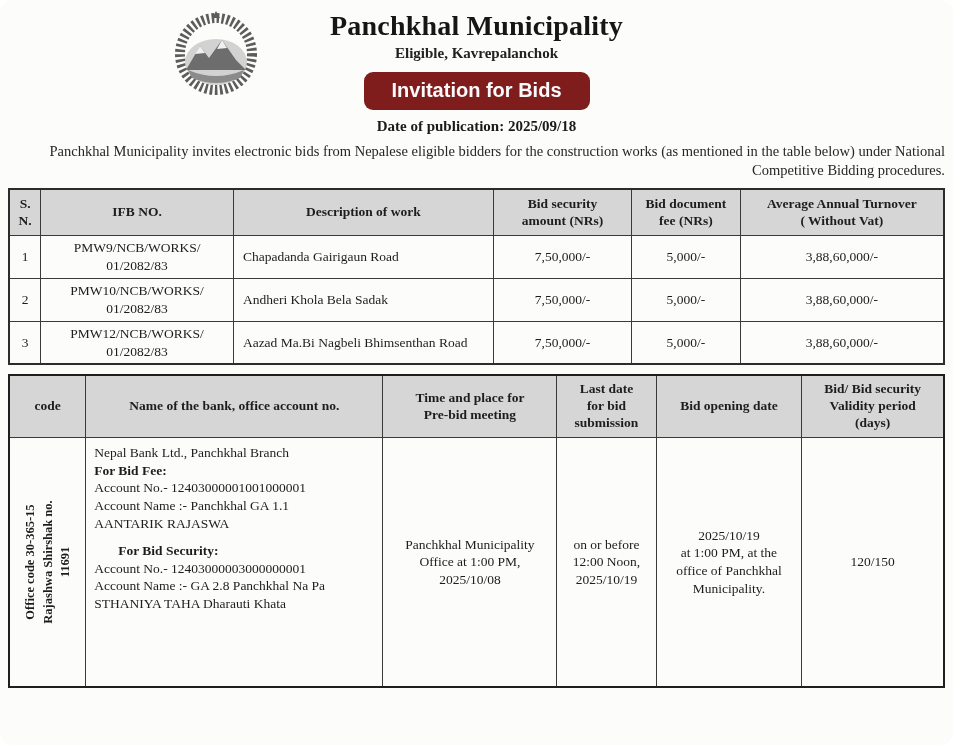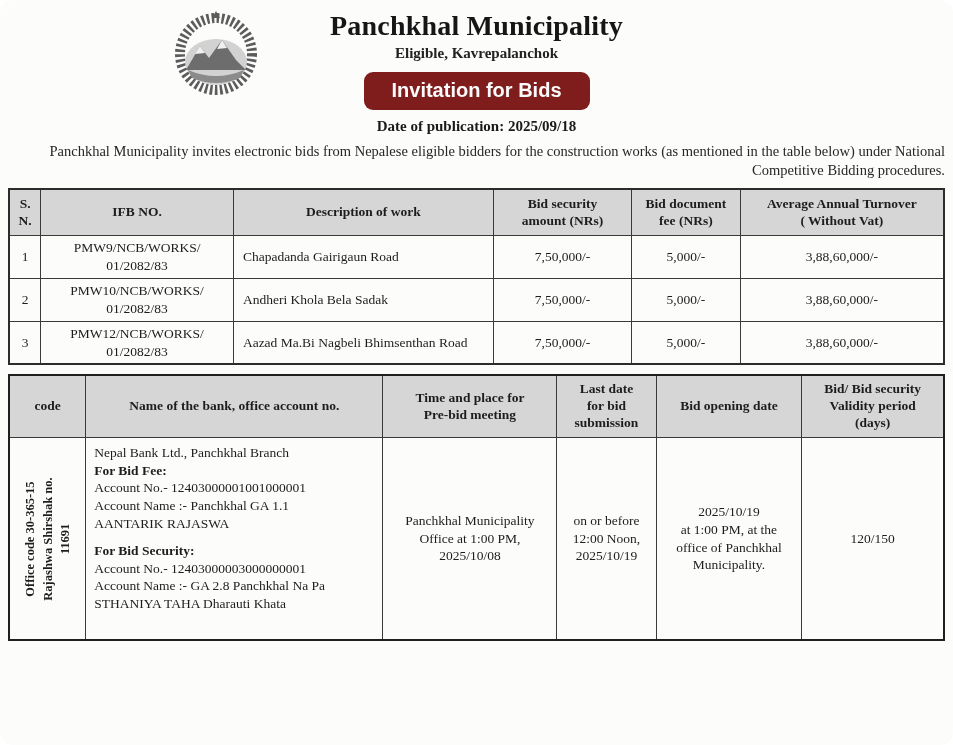--- a/index.html
+++ b/index.html
@@ -40,34 +40,34 @@
   th { background: #d6d6d6; font-weight: bold; white-space: pre-line; line-height: 1.25; }
   .pre { white-space: pre-line; line-height: 1.3; }
   
   .t1 { margin-top: 8px; border: 2px solid #2c2c2c; }
   .t1 th { height: 46px; }
   .t1 td { height: 43px; }
   .t1 .desc { text-align: left; padding-left: 9px; }
   
   .t2 { margin-top: 9px; border: 2px solid #1f1f1f; }
   .t2 th { height: 62px; }
-  .t2 td { height: 203px; }
+  .t2 td { height: 250px; }
   .vert-cell { position: relative; }
   .vert-inner {
     position: absolute; left: 50%; top: 50%;
     width: 200px;
     transform: translate(-50%, -50%) rotate(-90deg);
     font-weight: bold; font-size: 12.5px;
     text-align: center; line-height: 1.4;
     white-space: pre-line;
   }
   .bank-cell { text-align: left; vertical-align: top; padding: 6px 8px; }
   .bank-cell div { line-height: 1.32; }
   .bold { font-weight: bold; }
-  .gap-top { margin-top: 9px; }
+  .gap-top { margin-top: 9px; margin-left: 24px; }
   
   .footer { font-size: 14.5px; line-height: 1.45; margin-top: 7px; color: #262626; }
 </style>
 </head>
 <body>
 
 <div class="page">
 
   <div class="header-wrap">
     <div class="logo-box">

